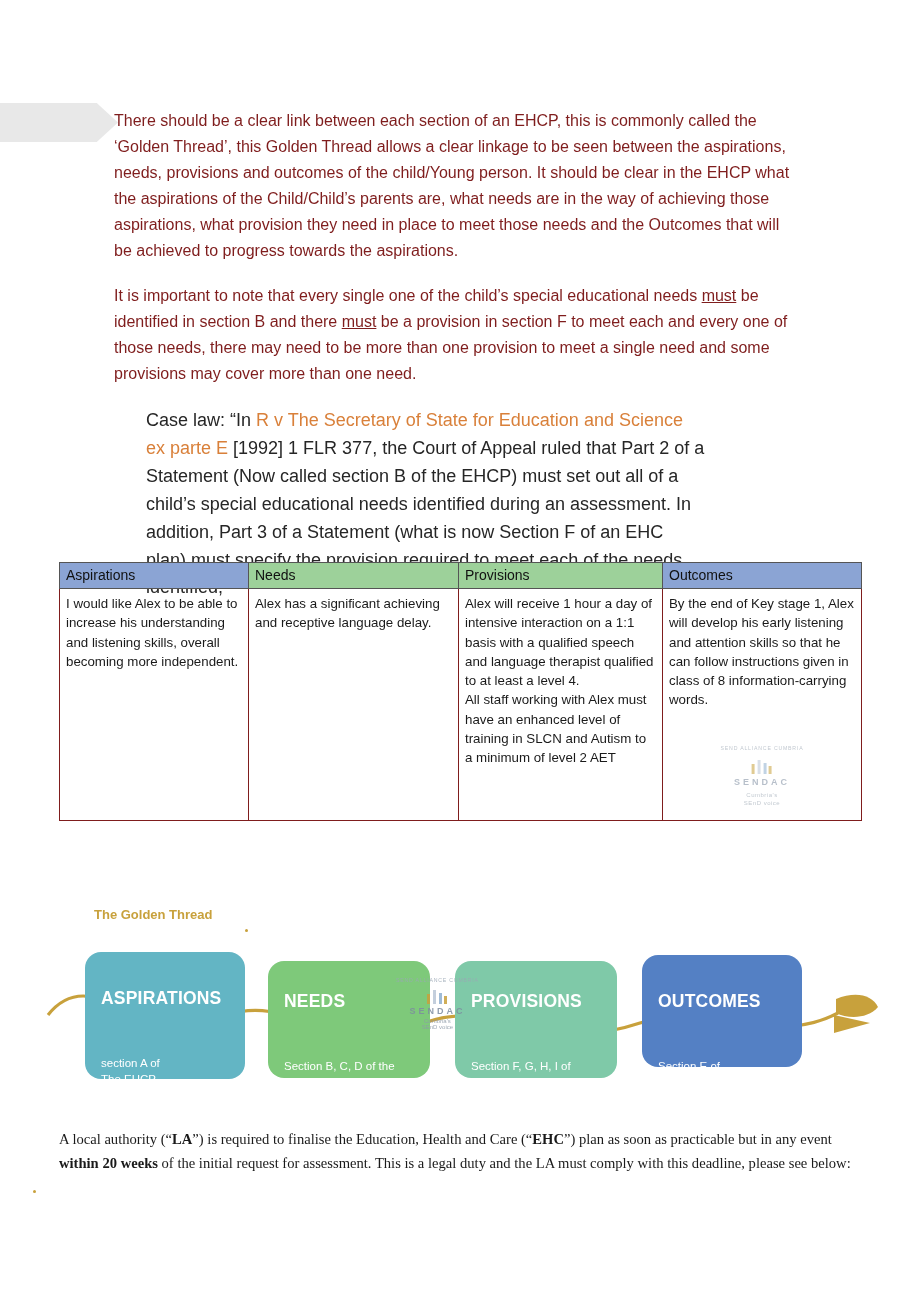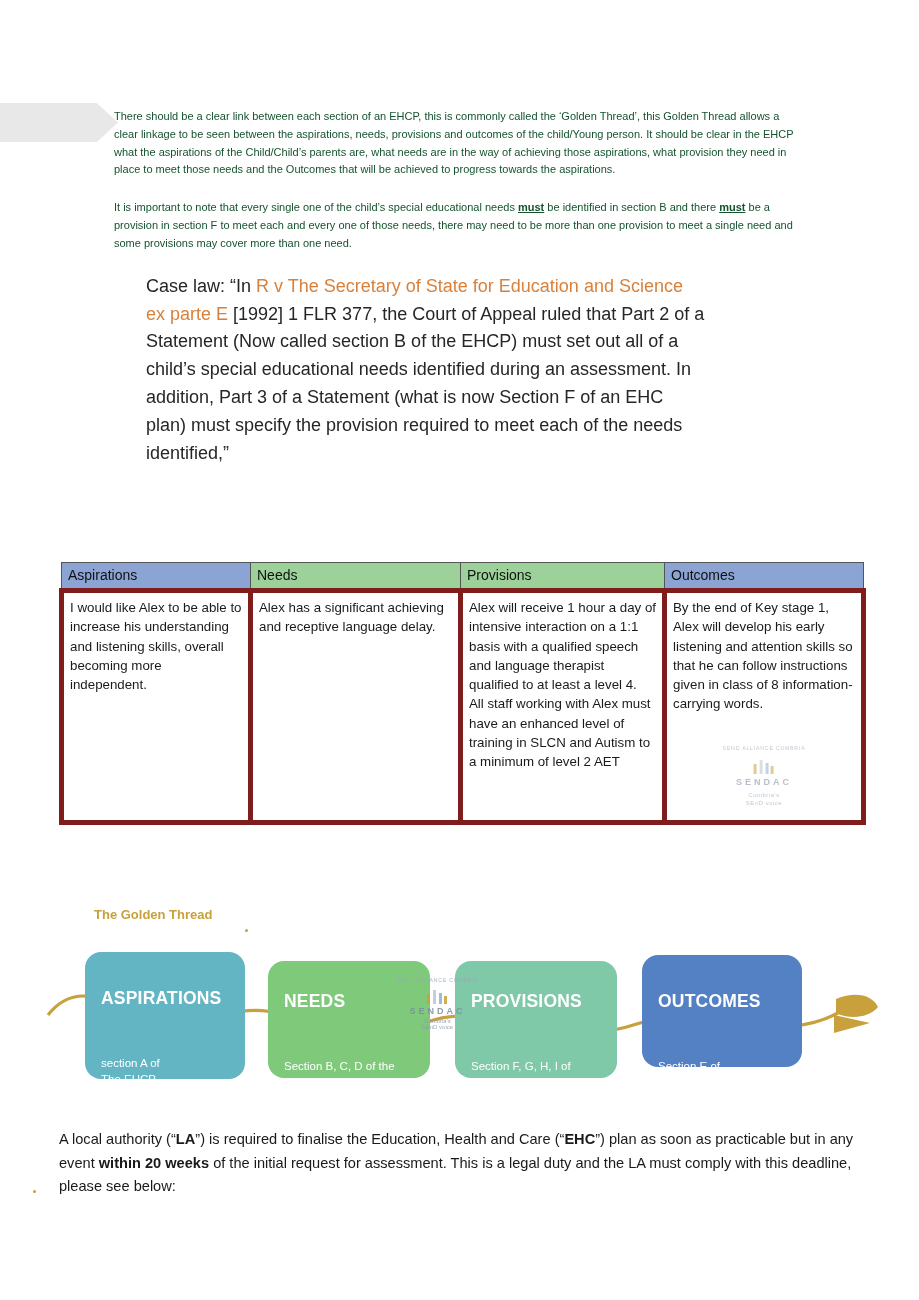--- a/index.html
+++ b/index.html
@@ -26,26 +26,26 @@
   }
 
   
   .content {
     position: absolute;
     left: 114px;
     top: 108px;
     width: 700px;
   }
   p.body {
-    font-size: 11px;
+    font-size: 16px;
     line-height: 1.62;
     margin: 0 16px 20px 0;
-    color: #14532d;
-  }
-  p.body u { text-decoration: underline; font-weight: bold; }
+    color: #7f1d1d;
+  }
+  p.body u { text-decoration: underline; font-weight: normal; }
   strong { font-weight: bold; }
 
   
   .caselaw {
     margin: 4px 0 0 32px;
     width: 560px;
     font-size: 18px;
     line-height: 1.55;
     color: #262626;
   }
@@ -75,21 +75,21 @@
     text-align: left;
     font-weight: normal;
     font-size: 14px;
     padding: 4px 6px 5px 6px;
     color: #111111;
     height: 24px;
   }
   table.golden th.needs { background: #9dd19a; }
   table.golden th.prov { background: #9dd19a; }
   table.golden td {
-    border: 5px solid #7f1d1d;
+    border: 1px solid #7f1d1d;
     vertical-align: top;
     font-size: 13.3px;
     line-height: 1.45;
     padding: 5px 6px 6px 6px;
     height: 232px;
     position: relative;
   }
   td .para2 { }
 
   
@@ -185,20 +185,21 @@
   .diag-wm .wm-sub2 { font-size: 6px; color: #8d9aa8; }
 
   
   .closing {
     position: absolute;
     left: 59px;
     top: 1128px;
     width: 800px;
     font-size: 14.6px;
     line-height: 1.62;
+    font-family: Liberation Serif, serif;
   }
   .dot-b { position:absolute; left:33px; top:1190px; width:3px; height:3px; background:#c8a13c; border-radius:50%;}
 </style>
 </head>
 <body>
 
 <div class="left-tab"></div>
 
 <div class="content">
 

